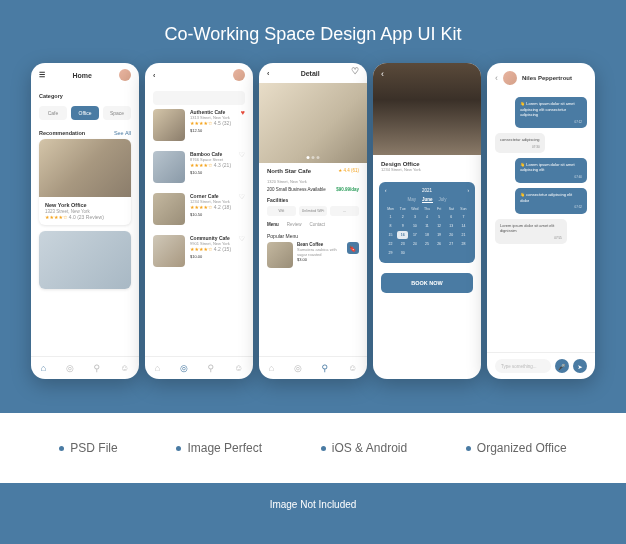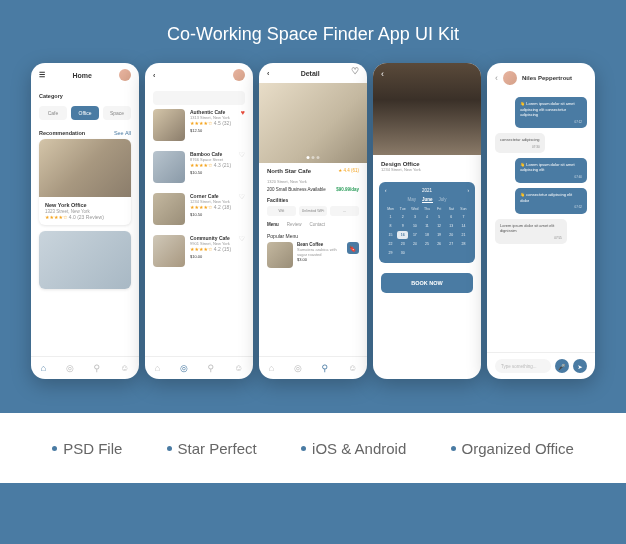--- a/index.html
+++ b/index.html
@@ -2,21 +2,21 @@
 <html><head>
 <meta charset="utf-8">
 <style>
 *{margin:0;padding:0;box-sizing:border-box;font-family:-apple-system,BlinkMacSystemFont,sans-serif}
 body{width:626px;height:544px;background:#4a7ba3;overflow:hidden}
 .canvas{width:626px;height:544px;position:relative}
 .title{text-align:center;color:#fff;font-size:18px;font-weight:500;padding:24px 0 18px}
 .phones{display:flex;justify-content:center;gap:6px;padding:0 20px}
 .phone{width:108px;height:316px;background:#fff;border-radius:14px;overflow:hidden;box-shadow:0 6px 20px rgba(0,0,0,.25);display:flex;flex-direction:column;font-size:5px;color:#333}
 .band{background:#fff;margin-top:34px;height:70px;display:flex;align-items:center;justify-content:space-around;padding:0 30px}
-.feat{display:flex;align-items:center;gap:6px;font-size:15px;color:#666}
+.feat{display:flex;align-items:center;gap:6px;font-size:12px;color:#666}
 .dot{width:5px;height:5px;background:#4a7ba3;border-radius:50%}
 .caption{text-align:center;color:#fff;font-size:10px;margin-top:16px}
 
 
 .hdr{display:flex;align-items:center;justify-content:space-between;padding:6px 8px;font-size:7px;font-weight:600}
 .av{width:12px;height:12px;border-radius:50%;background:linear-gradient(135deg,#e8b4a0,#d4a088)}
 .heart{width:8px;height:8px;position:relative}
 .heart::before{content:"♡";font-size:9px;color:#999;position:absolute;top:-3px}
 .tabbar{display:flex;justify-content:space-around;padding:6px 0;border-top:1px solid #eee;margin-top:auto}
 .tabbar span{font-size:9px;color:#bbb}
@@ -103,21 +103,21 @@
 .msg.them{align-self:flex-start;background:#f0f0f0;color:#555}
 .msg .ts{font-size:3px;opacity:.7;text-align:right;margin-top:2px}
 .cin{display:flex;align-items:center;gap:4px;padding:6px 8px;border-top:1px solid #eee}
 .cin .fld{flex:1;height:14px;background:#f5f5f5;border-radius:10px;padding:0 6px;font-size:4.5px;color:#bbb;display:flex;align-items:center}
 .cin .btn{width:14px;height:14px;border-radius:50%;background:#4a7ba3;color:#fff;display:flex;align-items:center;justify-content:center;font-size:6px}
 </style>
 </head>
 <body>
 
 <div class="canvas">
-  <div class="title">Co-Working Space Finder App UI Kit</div>
+  <div class="title">Co-Working Space Design App UI Kit</div>
 
   <div class="phones">
 
     <div class="phone">
       <div class="hdr">
         <span>☰</span>
         <span>Home</span>
         <span class="av"></span>
       </div>
       <div class="sec">
@@ -349,25 +349,26 @@
 
   </div>
 
   <div class="band">
     <div class="feat">
         <span class="dot"></span>
         <span>PSD File</span>
       </div>
     <div class="feat">
         <span class="dot"></span>
-        <span>Star Perfect</span>
+        <span>Image Perfect</span>
       </div>
     <div class="feat">
         <span class="dot"></span>
         <span>iOS &amp; Android</span>
       </div>
     <div class="feat">
         <span class="dot"></span>
         <span>Organized Office</span>
       </div>
   </div>
 
+  <div class="caption">Image Not Included</div>
 </div>
 
 </body></html>

